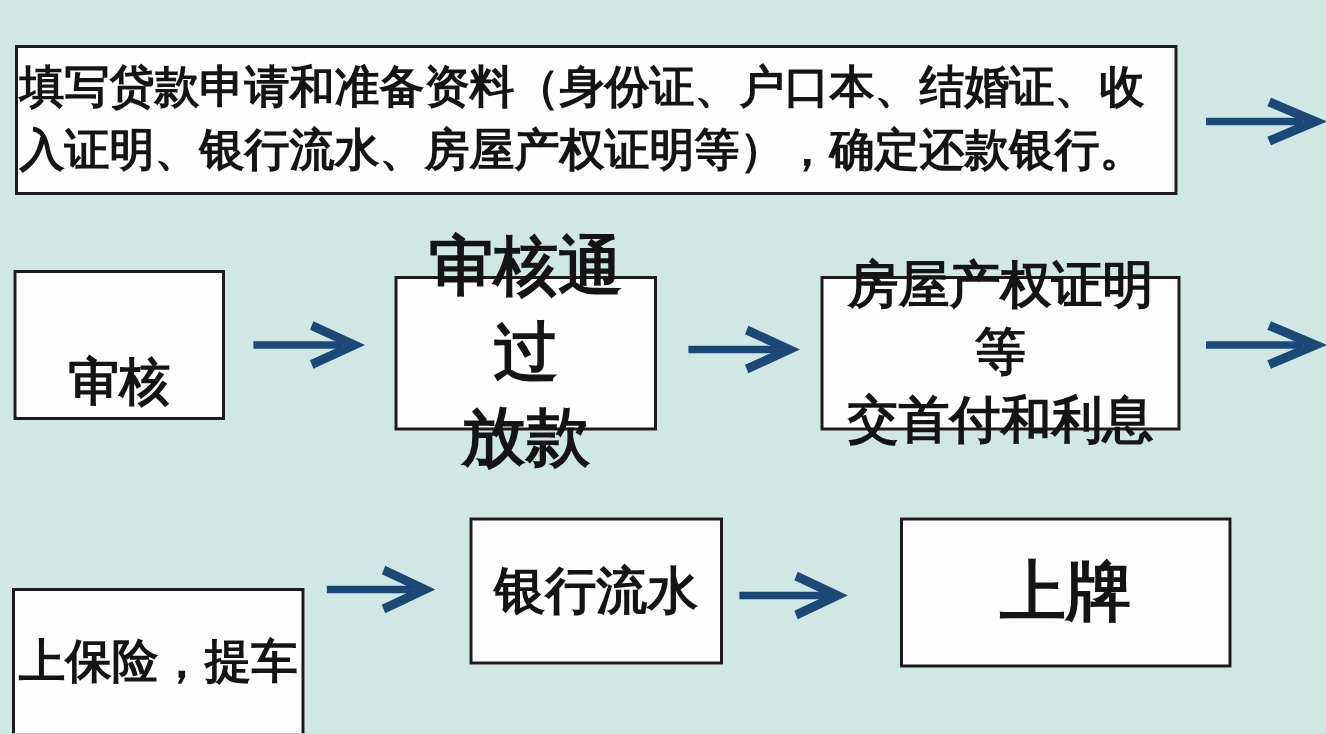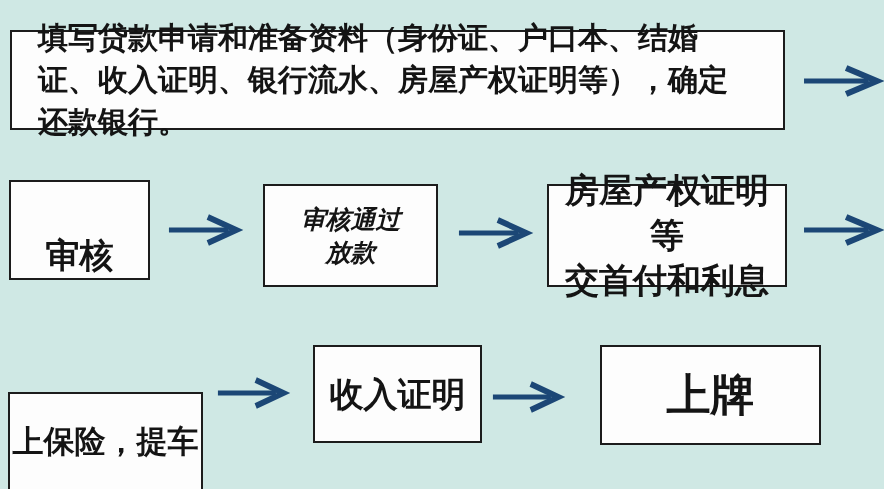--- a/index.html
+++ b/index.html
@@ -26,21 +26,21 @@
     color: var(--text, #141414);
     font-weight: bold;
   }
   .box .label {
     white-space: pre-line;
     text-align: center;
     line-height: 1.32;
   }
   .box.align-left {
     justify-content: flex-start;
-    padding: 0 26px;
+    padding: 0 1px;
   }
   .box.align-left .label {
     text-align: left;
     white-space: normal;
     line-height: 1.4;
   }
   .arrow {
     position: absolute;
     color: var(--arrow, #1c4776);
     overflow: visible;
@@ -74,21 +74,21 @@
 
   <div class="box" style="left:9px; top:180px; width:141px; height:100px; font-size:34px;align-items:flex-end;">
     <span class="label">审核</span>
   </div>
 
   <svg class="arrow" style="left:168px; top:214px; width:72px; height:32px;" viewBox="0 0 76 32" preserveAspectRatio="none" aria-hidden="true">
     <line class="stem" x1="1" y1="16" x2="64" y2="16"></line>
     <polyline class="head" points="42,3 72,16 42,29"></polyline>
   </svg>
 
-  <div class="box" style="left:263px; top:184px; width:175px; height:103px; font-size:25px;font-style:italic;">
+  <div class="box" style="left:263px; top:184px; width:175px; height:103px; font-size:43px;">
     <span class="label">审核通过
 放款</span>
   </div>
 
   <svg class="arrow" style="left:458px; top:217px; width:72px; height:32px;" viewBox="0 0 76 32" preserveAspectRatio="none" aria-hidden="true">
     <line class="stem" x1="1" y1="16" x2="64" y2="16"></line>
     <polyline class="head" points="42,3 72,16 42,29"></polyline>
   </svg>
 
   <div class="box" style="left:547px; top:184px; width:240px; height:103px; font-size:34px;">
@@ -104,21 +104,21 @@
   <div class="box" style="left:8px; top:344px; width:195px; height:99px; font-size:31px;margin-top:48px;">
     <span class="label">上保险，提车</span>
   </div>
 
   <svg class="arrow" style="left:217px; top:377px; width:70px; height:32px;" viewBox="0 0 76 32" preserveAspectRatio="none" aria-hidden="true">
     <line class="stem" x1="1" y1="16" x2="64" y2="16"></line>
     <polyline class="head" points="42,3 72,16 42,29"></polyline>
   </svg>
 
   <div class="box" style="left:313px; top:345px; width:169px; height:98px; font-size:34px;">
-    <span class="label">收入证明</span>
+    <span class="label">银行流水</span>
   </div>
 
   <svg class="arrow" style="left:492px; top:381px; width:70px; height:32px;" viewBox="0 0 76 32" preserveAspectRatio="none" aria-hidden="true">
     <line class="stem" x1="1" y1="16" x2="64" y2="16"></line>
     <polyline class="head" points="42,3 72,16 42,29"></polyline>
   </svg>
 
   <div class="box" style="left:600px; top:345px; width:221px; height:100px; font-size:44px;">
     <span class="label">上牌</span>
   </div>

